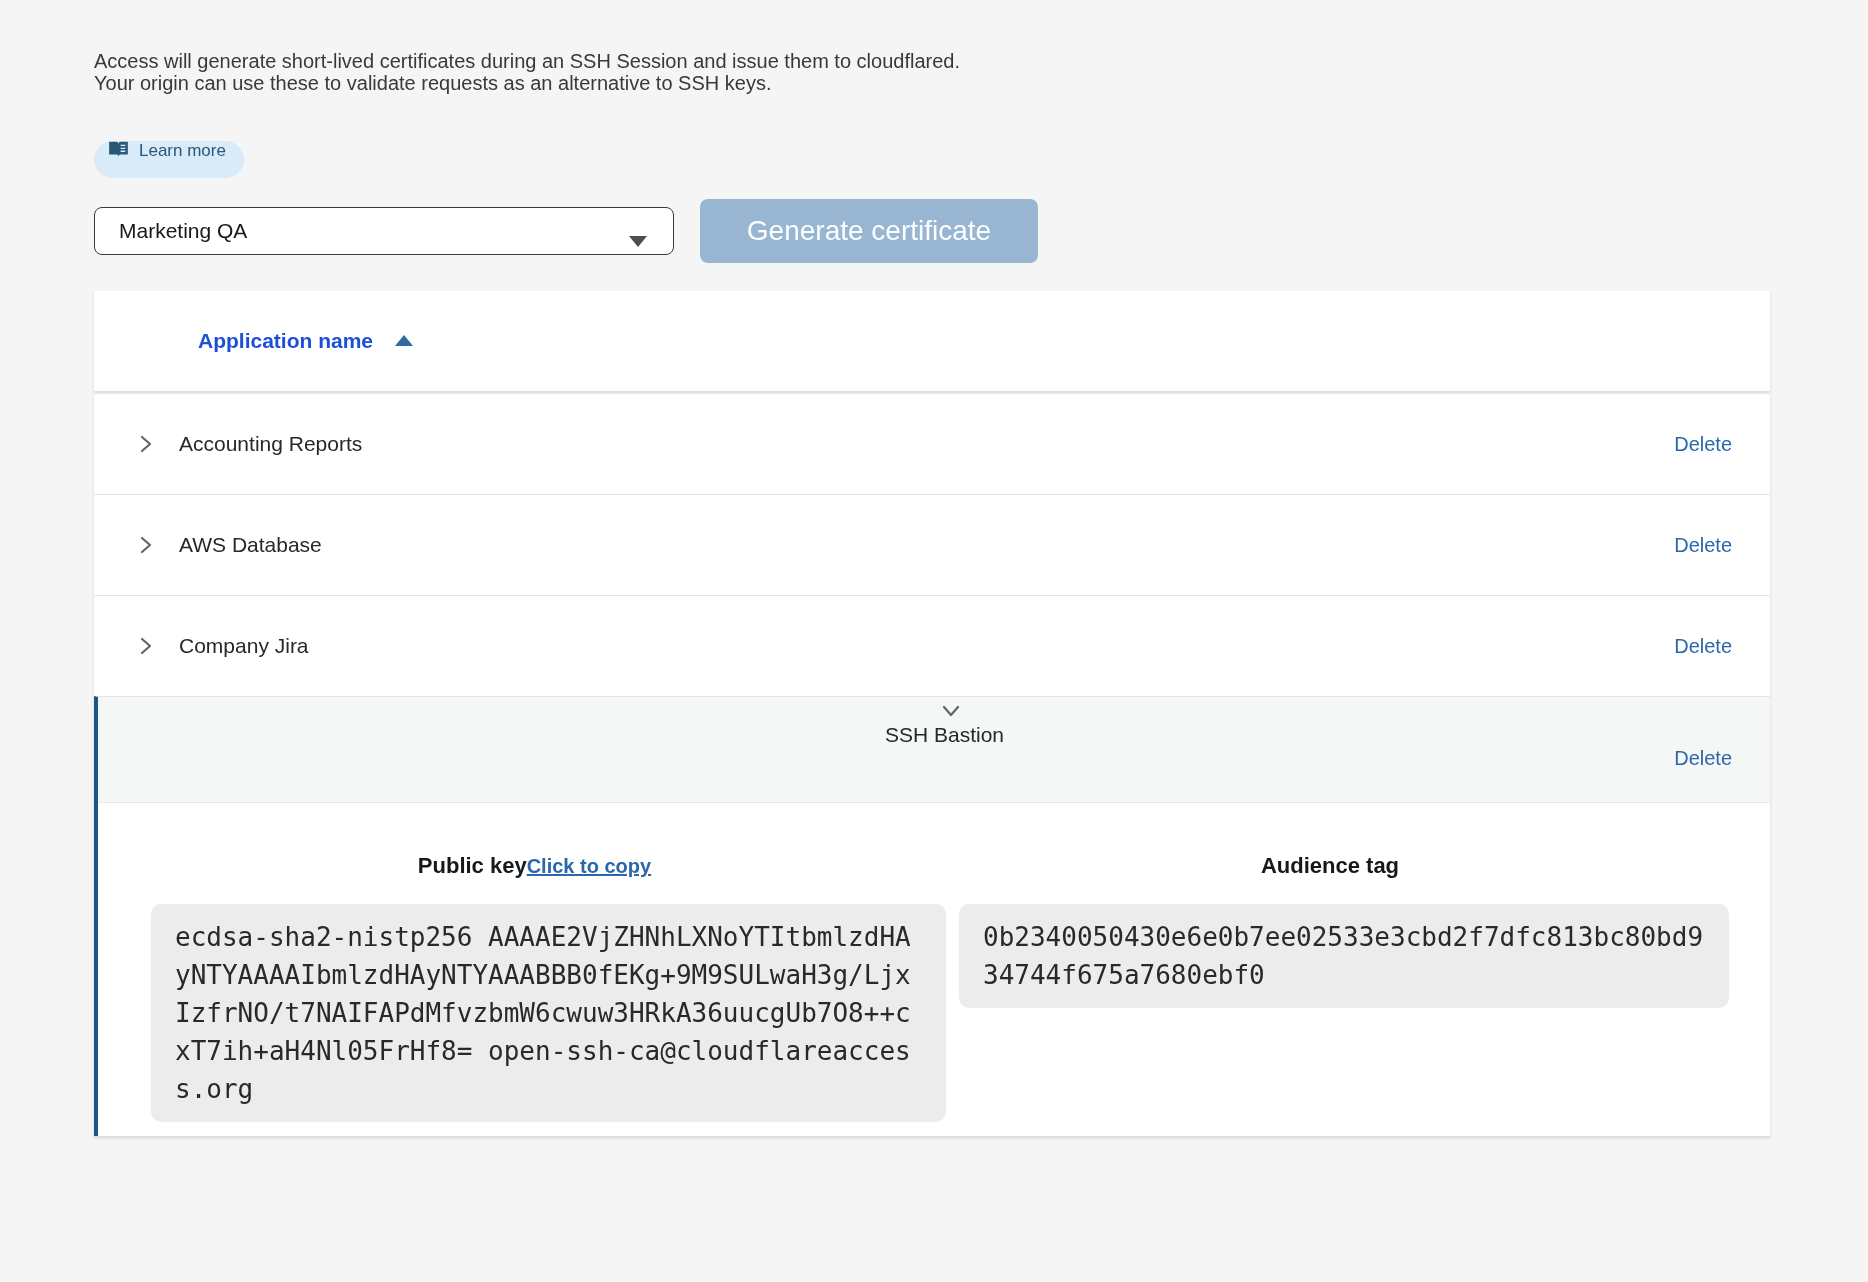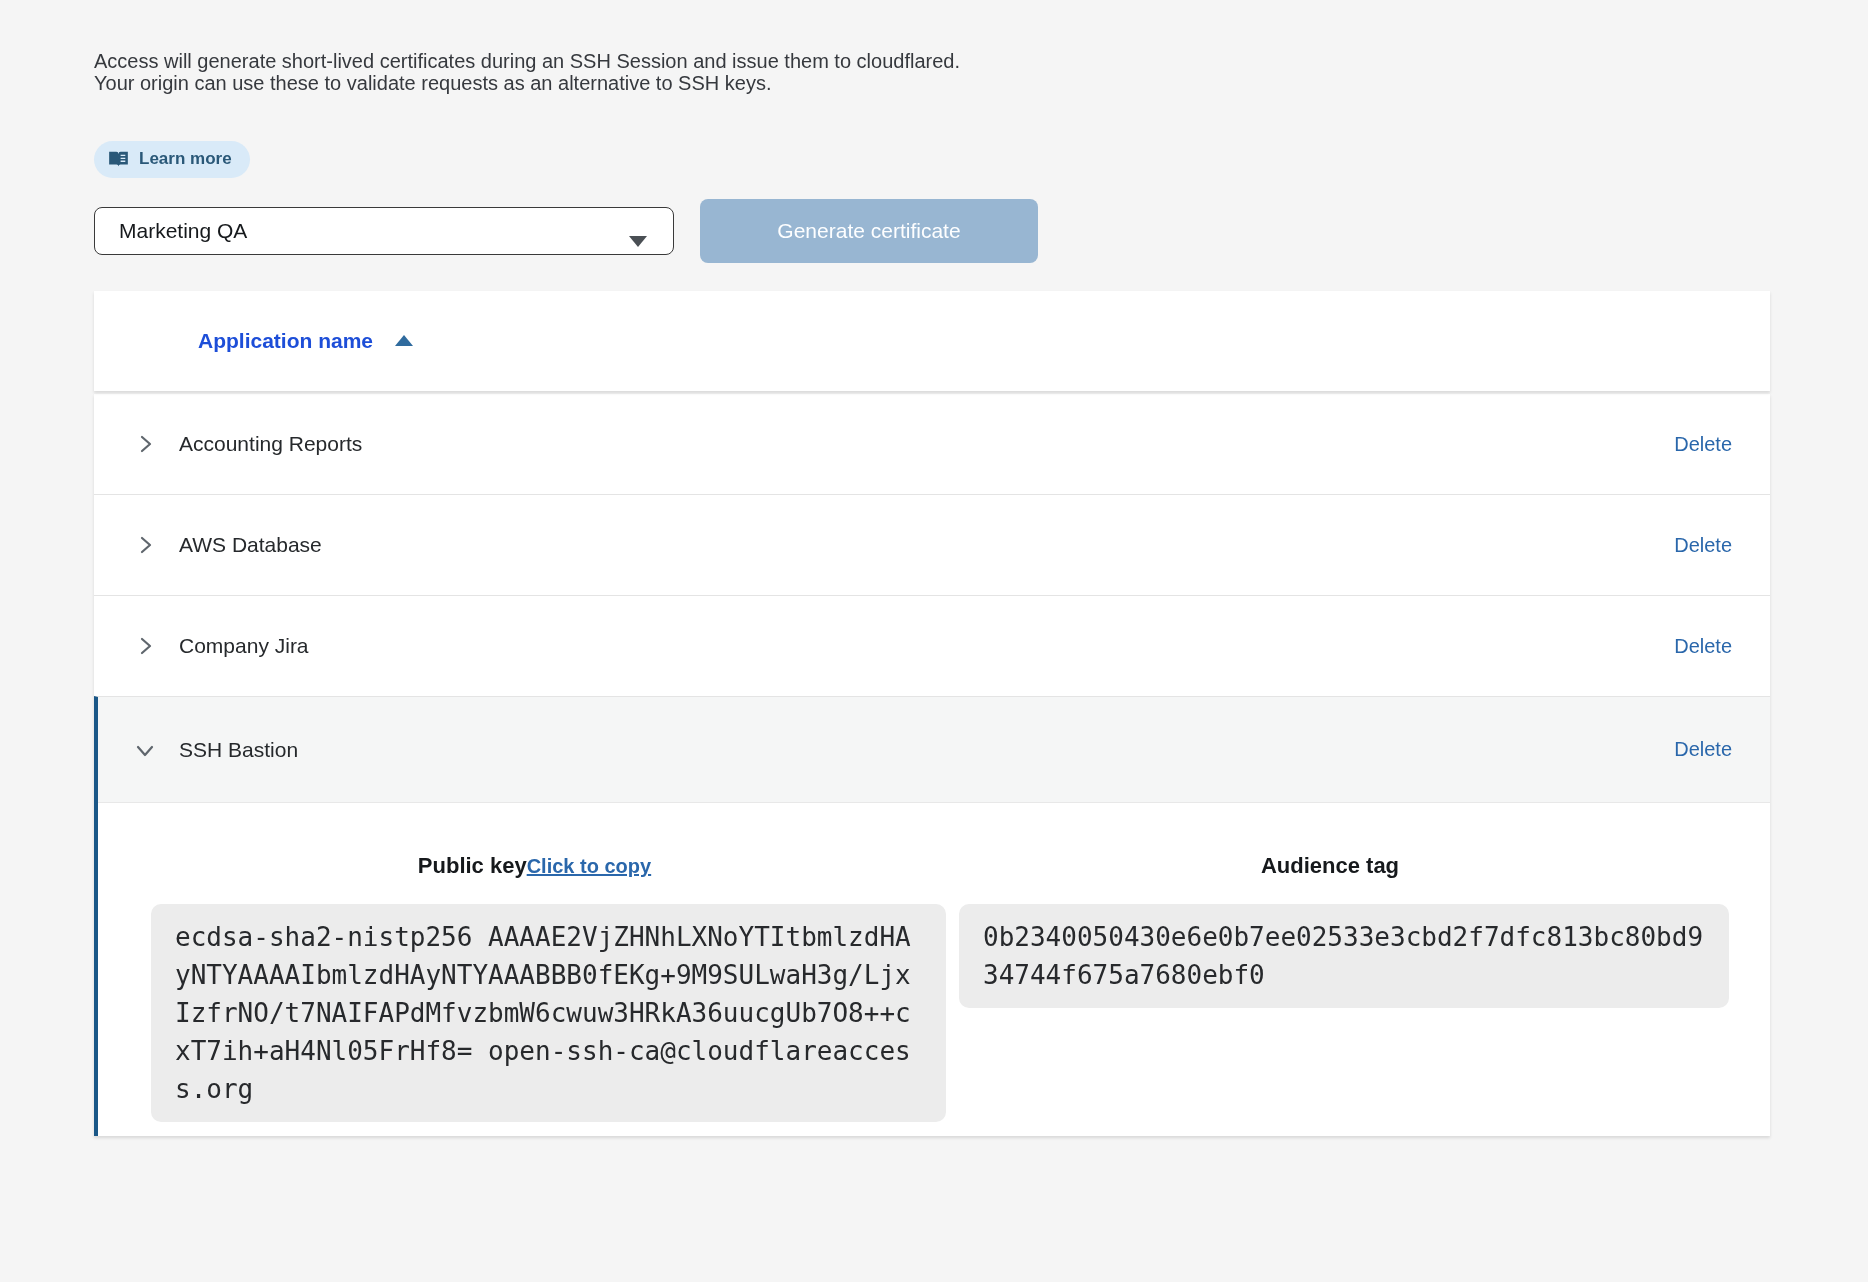--- a/index.html
+++ b/index.html
@@ -13,25 +13,25 @@
   .content{padding-top:30px;}
 
   
   .intro{
     margin-left:94px;width:900px;
     font-size:20px;line-height:22px;color:#36393e;
   }
 
   
   .pill{
-    display:inline-flex;align-items:center;gap:10px;
+    display:inline-flex;gap:10px;
     margin:27px 0 0 94px;height:37px;padding:0 18px 1px 14px;
     background:#d9eaf8;border-radius:19px;border:none;
     font-family:"Liberation Sans",sans-serif;
-    font-size:17px;color:#2a5878;cursor:pointer;font-weight:bold;
+    font-size:17px;color:#2a5878;cursor:pointer;
   }
 
   
   .app-label{
     margin:104px 0 0 94px;
     font-size:21px;font-weight:700;color:#1d2023;
   }
   .controls{display:flex;align-items:center;gap:26px;margin:21px 0 0 94px;}
   .dropdown{
     position:relative;box-sizing:border-box;
@@ -39,21 +39,21 @@
     background:#ffffff;display:flex;align-items:center;
     padding:0 50px 0 24px;font-size:21px;color:#16191c;cursor:pointer;
   }
   .dropdown .caret{
     position:absolute;right:26px;top:28px;width:0;height:0;
     border-left:9px solid transparent;border-right:9px solid transparent;
     border-top:11px solid #4a4f54;
   }
   .btn-generate{
     box-sizing:border-box;width:338px;height:64px;border:none;border-radius:8px;
-    background:#98b6d2;color:#fdfeff;font-size:21px;
+    background:#98b6d2;color:#fdfeff;font-size:28px;
     font-family:"Liberation Sans",sans-serif;cursor:default;
   }
 
   
   .header-card{
     margin:28px 0 0 94px;width:1676px;height:100px;
     background:#ffffff;box-shadow:0 2px 3px rgba(0,0,0,0.12);
     display:flex;align-items:center;position:relative;z-index:2;
   }
   .header-card .col-title{
@@ -76,21 +76,21 @@
   .chev-btn{
     margin-left:38px;width:26px;height:26px;border:none;background:transparent;
     padding:0;cursor:pointer;display:flex;align-items:center;justify-content:center;
   }
   .row-name{margin-left:21px;font-size:21px;color:#26292c;}
   .delete-link{
     margin-left:auto;margin-right:38px;
     font-size:20px;color:#2a67ab;text-decoration:none;cursor:pointer;
   }
   .expanded-block{border-left:4px solid #1a5787;}
-  .expanded-block .row{height:105px;background:#f5f6f6;}
+  .expanded-block .row{height:105px;background:#f5f6f6;flex-direction:column;}
   .expanded-block .chev-btn{margin-left:34px;}
   .detail{
     background:#ffffff;border-top:1px solid #e8e8e8;
     padding:50px 0 14px 53px;display:flex;gap:13px;
   }
   .col-key{width:795px;}
   .col-aud{width:770px;}
   .detail-head{
     display:flex;justify-content:center;align-items:baseline;
     margin-bottom:16px;padding-right:28px;height:27px;

